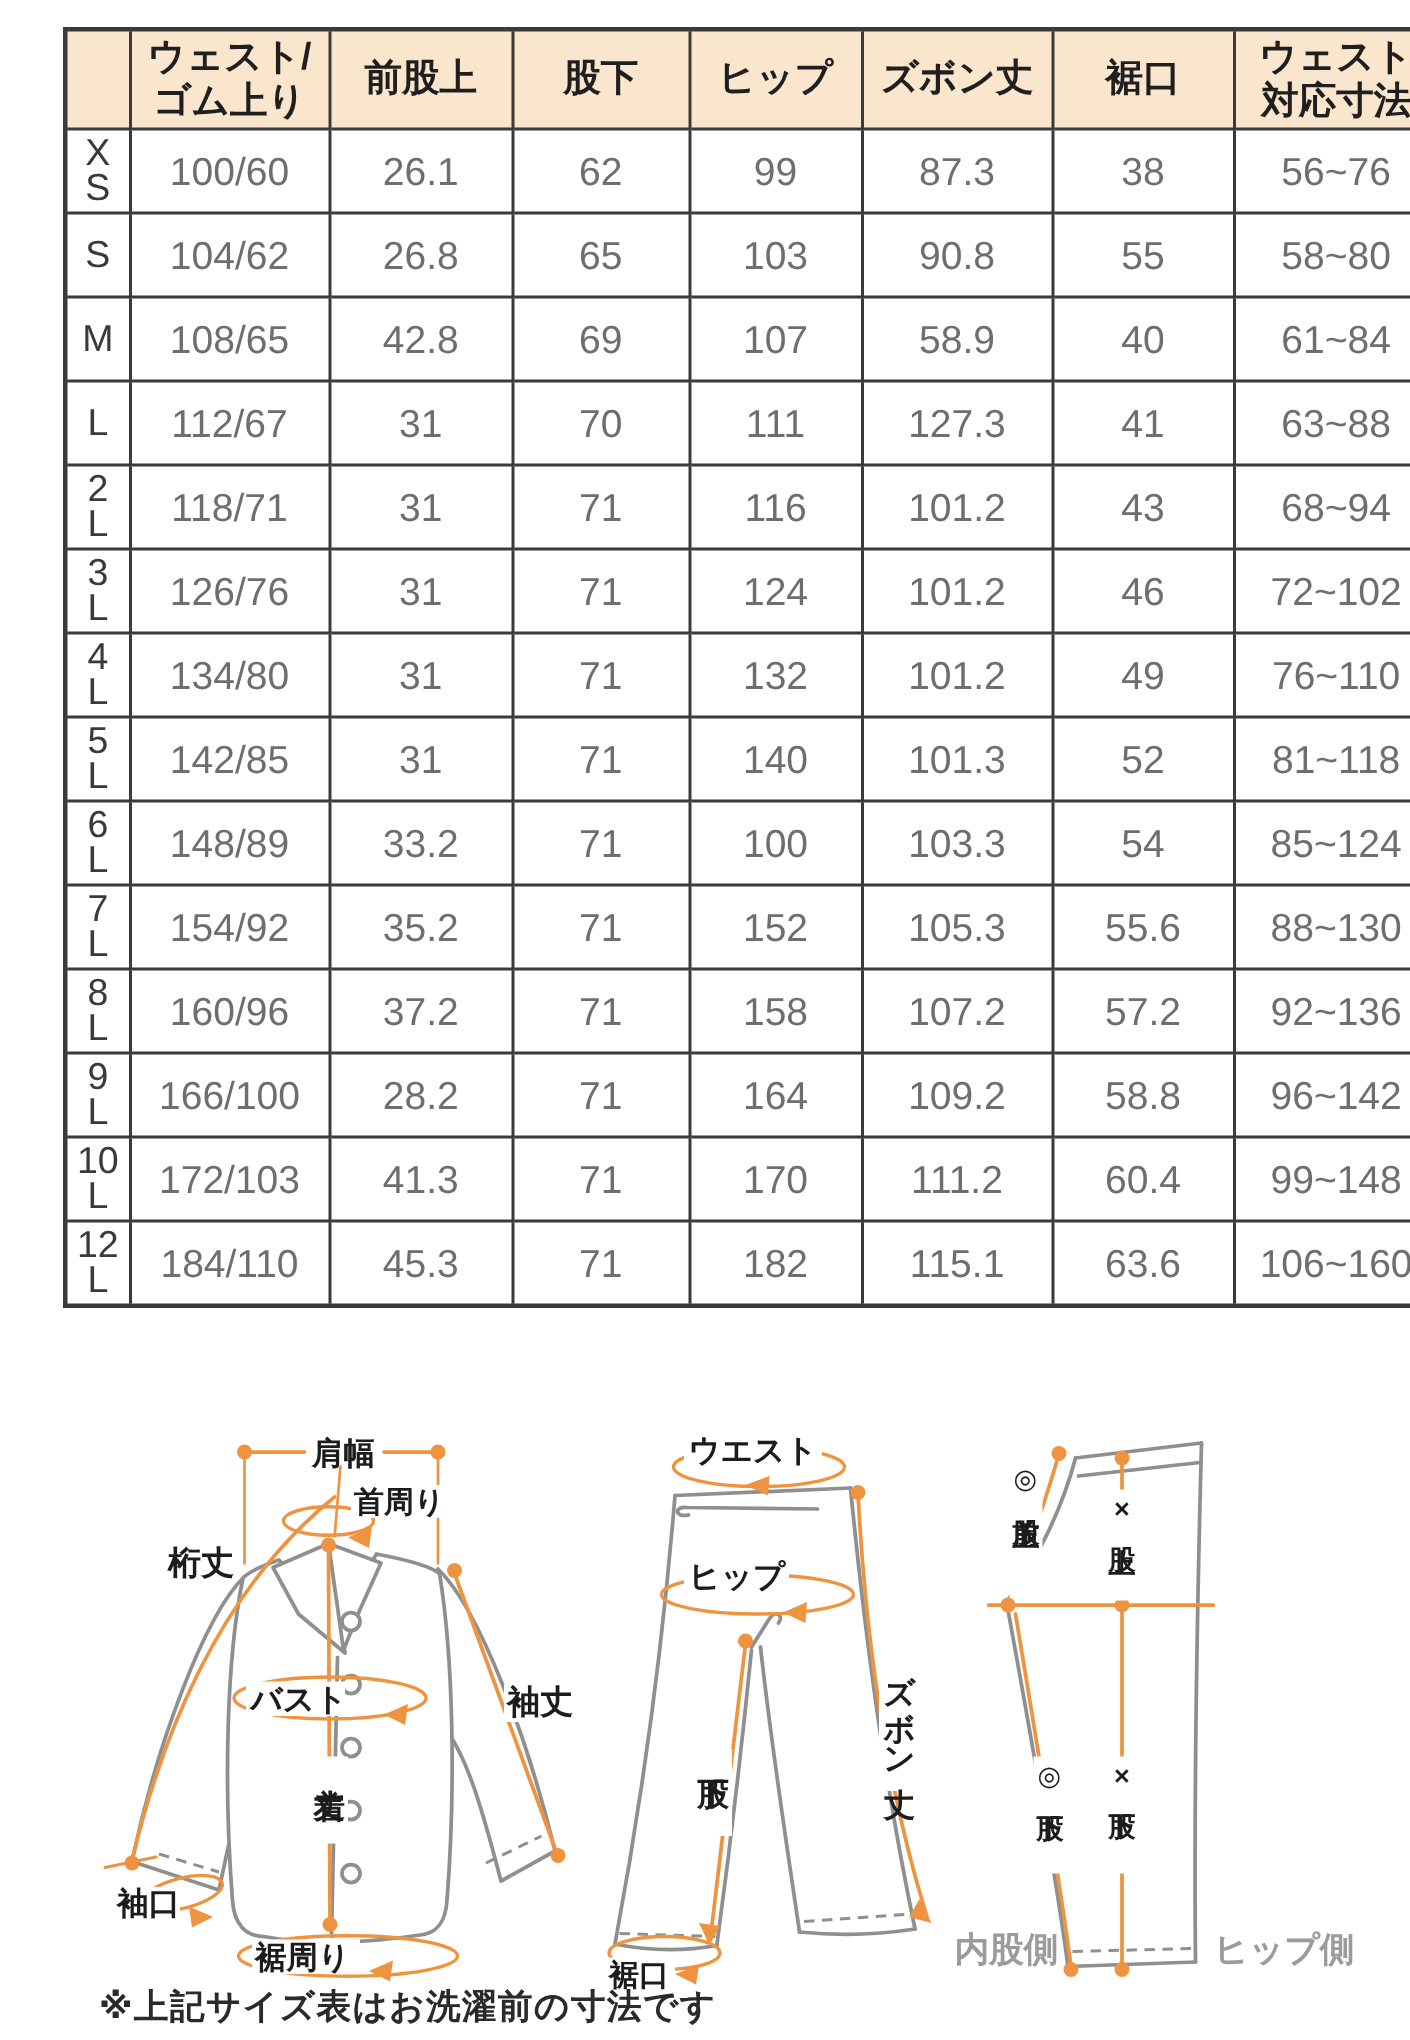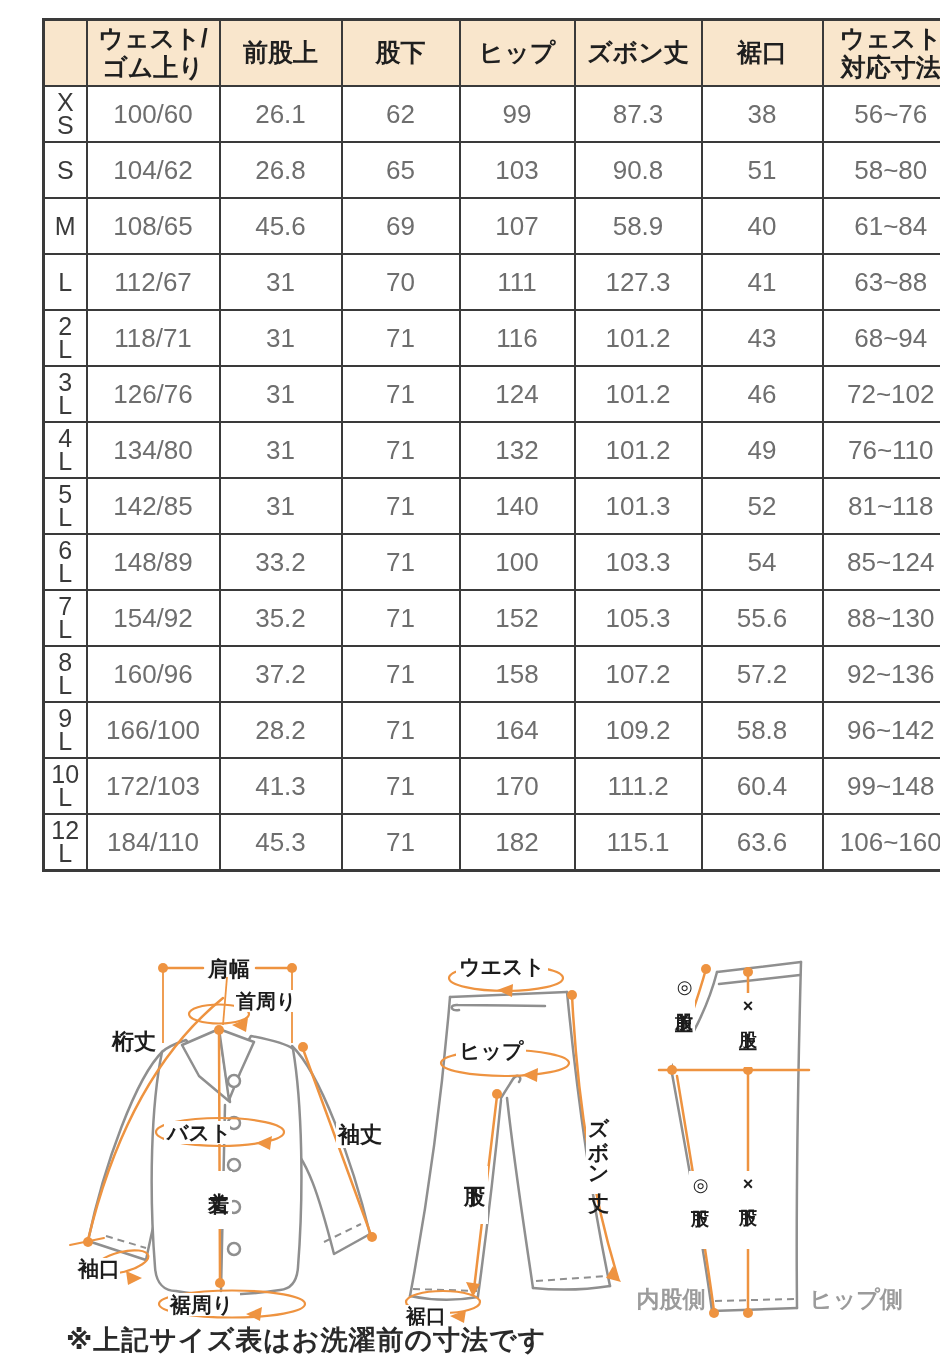--- a/index.html
+++ b/index.html
@@ -37,21 +37,21 @@
   svg .measthin{stroke:#ee9340;stroke-width:1.8;fill:none;}
   svg .dot{fill:#ee9340;}
   svg .ah{fill:#ee9340;stroke:none;}
   svg .lbl{fill:#1c1c1c;font-size:21px;font-weight:bold;font-family:"Liberation Sans","DejaVu Sans",sans-serif;}
   svg .lblbg{fill:#ffffff;}
   svg .vt{writing-mode:vertical-rl;text-orientation:upright;letter-spacing:1px;}
   svg .vt-sm{font-size:18px;}
   svg .sidelbl{fill:#9b9b9b;font-size:23px;font-weight:bold;}
   
   .note{
-    position:absolute;left:66px;top:1322px;font-size:27px;font-weight:bold;
+    position:absolute;left:66px;top:1322px;font-size:23px;font-weight:bold;
     color:#2a2a2a;letter-spacing:1px;
   }
 </style>
 </head>
 <body>
 
 <table class="size-table">
   <colgroup>
     <col style="width:43px">
       <col style="width:133px">
@@ -88,27 +88,27 @@
         <td>38</td>
         <td>56~76</td>
       </tr>
       <tr>
         <th>S</th>
         <td>104/62</td>
         <td>26.8</td>
         <td>65</td>
         <td>103</td>
         <td>90.8</td>
-        <td>51</td>
+        <td>55</td>
         <td>58~80</td>
       </tr>
       <tr>
         <th>M</th>
         <td>108/65</td>
-        <td>45.6</td>
+        <td>42.8</td>
         <td>69</td>
         <td>107</td>
         <td>58.9</td>
         <td>40</td>
         <td>61~84</td>
       </tr>
       <tr>
         <th>L</th>
         <td>112/67</td>
         <td>31</td>

